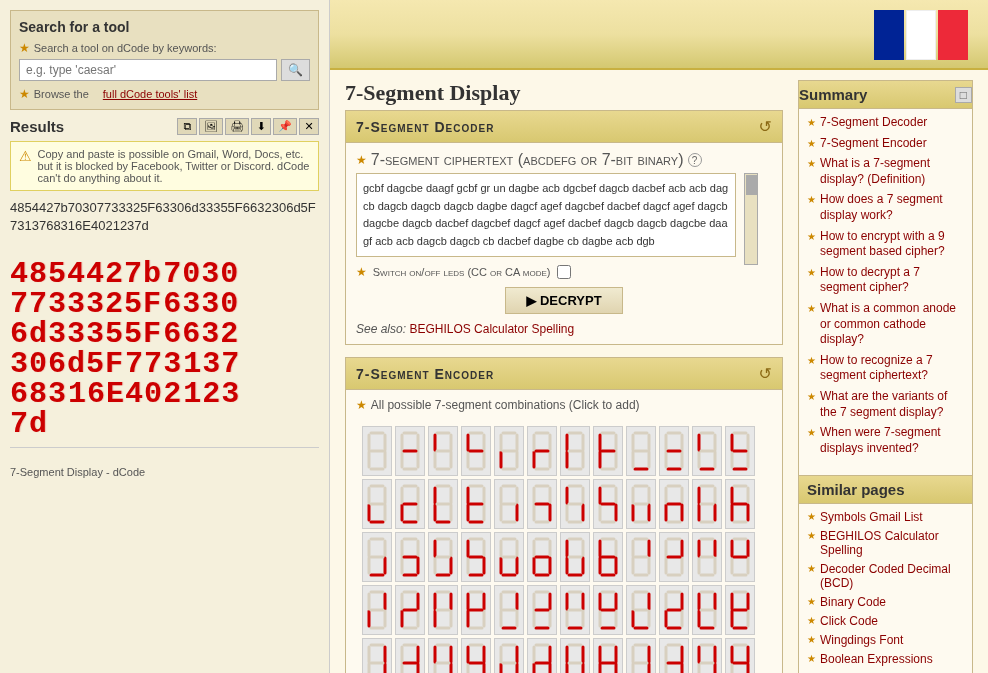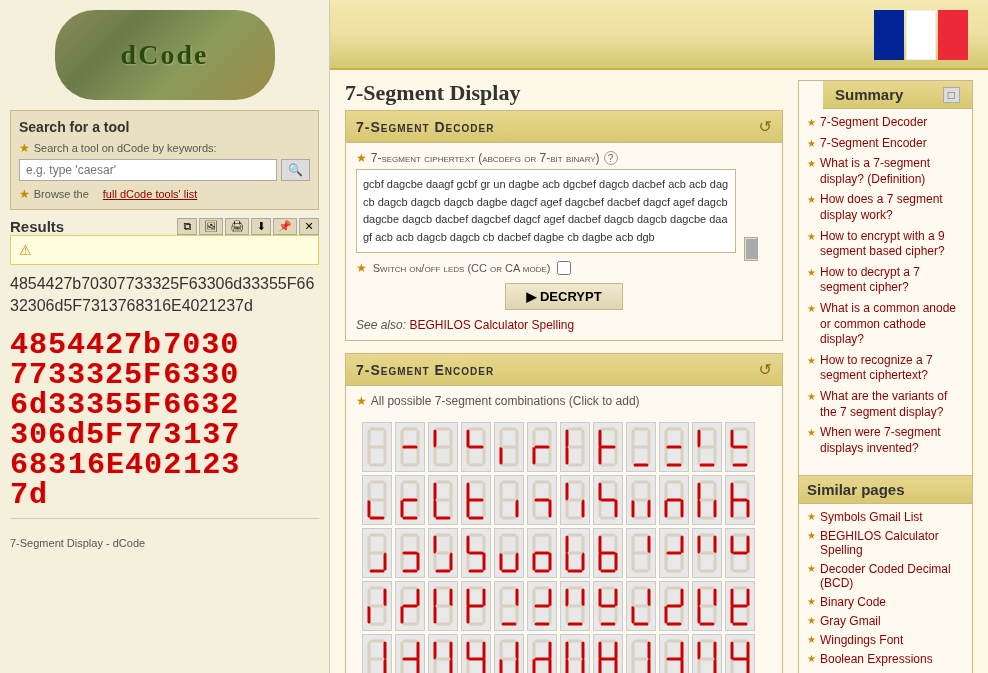--- a/index.html
+++ b/index.html
@@ -107,20 +107,21 @@
       display: flex;
       align-items: center;
       gap: 4px;
     }
 
     .browse-link a { color: #8B0000; text-decoration: underline; padding-left: 10px; }
 
     .results-header {
       display: flex;
       justify-content: space-between;
+      margin-bottom: 6px;
     }
 
     .results-title {
       font-size: 15px;
       font-weight: bold;
       color: #333;
     }
 
     .results-toolbar {
       display: flex;
@@ -144,24 +145,24 @@
       font-size: 11px;
       color: #555;
       margin-bottom: 8px;
       display: flex;
       gap: 6px;
     }
 
     .warning-icon { color: #cc8800; font-size: 14px; }
 
     .result-hex {
-      font-size: 16px;
+      font-size: 13px;
       color: #333;
       word-break: break-all;
-      margin-bottom: 12px;
+      margin-bottom: 24px;
       line-height: 1.4;
     }
 
     .page-title-bar {
       font-size: 11px;
       color: #555;
       margin-top: 8px;
       border-top: 1px solid #ccc;
       padding-top: 18px;
     }
@@ -356,26 +357,25 @@
     }
 
     .summary-box {
       border: 1px solid #c8b88a;
       background: #fefaf0;
       margin-bottom: 12px;
     }
 
     .summary-header {
       background: linear-gradient(to bottom, #e8d890, #d8c870);
-      padding: 5px 12px;
+      padding: 5px 0;
       display: flex;
       justify-content: space-between;
       align-items: center;
       border-bottom: 1px solid #c8b88a;
-      margin-left: 24px;
     }
 
     .summary-title {
       font-size: 15px;
       font-weight: bold;
       color: #333;
     }
 
     .minimize-btn {
       cursor: pointer;
@@ -451,25 +451,20 @@
       text-shadow: 1px 0 1px rgba(200,0,0,0.2);
     }
   </style>
 </head>
 <body>
 
 <div class="page-wrapper">
 
   <div class="sidebar">
 
-    <div class="logo-area">
-      <div class="logo-img">
-        <span class="logo-text">dCode</span>
-      </div>
-    </div>
 
     <div class="search-section">
       <div class="search-title">Search for a tool</div>
       <div class="search-label">
         <span class="star-icon">★</span>
         <span>Search a tool on dCode by keywords:</span>
       </div>
       <div class="search-input-row">
         <input class="search-input" type="text" placeholder="e.g. type 'caesar'" style="">
         <button class="search-btn">🔍</button>
@@ -489,20 +484,21 @@
           <button class="toolbar-btn" title="Image">🖼</button>
           <button class="toolbar-btn" title="Print">🖨</button>
           <button class="toolbar-btn" title="Download">⬇</button>
           <button class="toolbar-btn" title="Bookmark">📌</button>
           <button class="toolbar-btn" title="Close">✕</button>
         </div>
       </div>
 
       <div class="copy-notice">
         <span class="warning-icon">⚠</span>
+        <span>Copy and paste is possible on Gmail, Word, Docs, etc. but it is blocked by Facebook, Twitter or Discord. dCode can't do anything about it.</span>
       </div>
 
       <div class="result-hex">4854427b70307733325F63306d33355F6632306d5F7313768316E4021237d</div>
 
       <div class="segment-number-display">
         <div class="seg-number-row">
           <span class="seg-char">4</span>
           <span class="seg-char">8</span>
           <span class="seg-char">5</span>
           <span class="seg-char">4</span>
@@ -604,24 +600,24 @@
         <h1 class="page-heading">7-Segment Display</h1>
 
         <div class="section-box">
           <div class="section-header">
             <span class="section-title">7-Segment Decoder</span>
             <span class="refresh-btn">↺</span>
           </div>
           <div class="section-content">
             <div style="display:flex;align-items:center;gap:4px;margin-bottom:4px;">
               <span class="star-icon">★</span>
-              <span style="font-size:12px;color:#555;font-variant:small-caps;">7-segment ciphertext (abcdefg or 7-bit binary)</span>
+              <span style="font-size:16px;color:#555;font-variant:small-caps;">7-segment ciphertext (abcdefg or 7-bit binary)</span>
               <span style="border:1px solid #999;border-radius:50%;width:14px;height:14px;display:inline-flex;align-items:center;justify-content:center;font-size:10px;color:#666;cursor:pointer;">?</span>
             </div>
-            <div style="display:flex;gap:8px;align-items:flex-end;">
+            <div style="display:flex;gap:8px;">
               <div class="cipher-text-area" style="flex:1;max-width:380px;">
                 gcbf dagcbe daagf gcbf gr un dagbe acb dgcbef dagcb dacbef acb acb dagcb dagcb dagcb dagcb dagbe dagcf agef dagcbef dacbef dagcf agef dagcb dagcbe dagcb dacbef dagcbef dagcf agef dacbef dagcb dagcb dagcbe daagf acb acb dagcb dagcb cb dacbef dagbe cb dagbe acb dgb
               </div>
               <div style="width:14px;background:#e8e0c0;border:1px solid #aaa;position:relative;">
                 <div class="scrollbar-thumb"></div>
               </div>
             </div>
 
             <div class="mode-row">
               <span class="star-icon">★</span>
@@ -1383,21 +1379,21 @@
               <li>
                 <span class="s-star">★</span>
                 <a href="#bcd">Decoder Coded Decimal (BCD)</a>
               </li>
               <li>
                 <span class="s-star">★</span>
                 <a href="#binary">Binary Code</a>
               </li>
               <li>
                 <span class="s-star">★</span>
-                <a href="#gray">Gray Gmail</a>
+                <a href="#gray">Click Code</a>
               </li>
               <li>
                 <span class="s-star">★</span>
                 <a href="#wingdings">Wingdings Font</a>
               </li>
               <li>
                 <span class="s-star">★</span>
                 <a href="#boolean">Boolean Expressions</a>
               </li>
             </ul>

